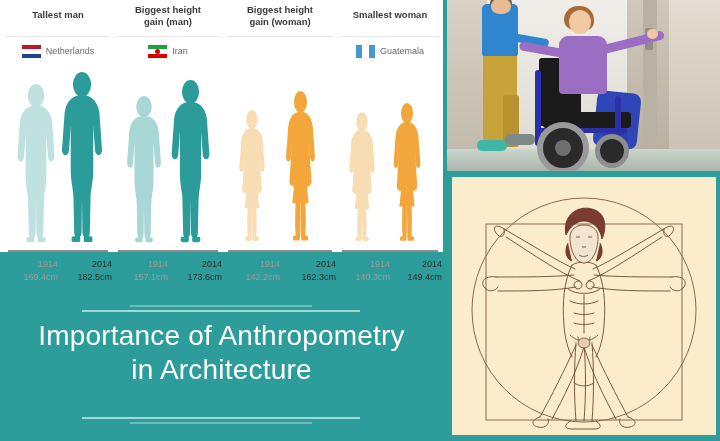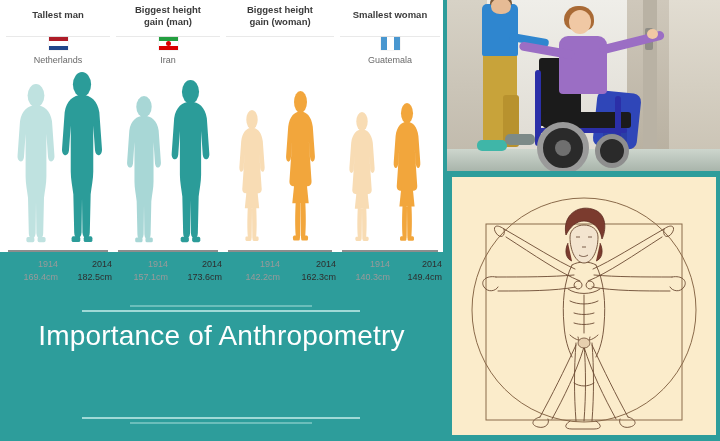--- a/index.html
+++ b/index.html
@@ -21,21 +21,21 @@
   .hdr-cell.c3{left:338px;width:104px;top:9px;}
 
   
   .hdr-sep{position:absolute;top:36px;height:1px;background:#e9e9e9;}
   .hdr-sep.s0{left:6px;width:104px;}
   .hdr-sep.s1{left:116px;width:104px;}
   .hdr-sep.s2{left:226px;width:108px;}
   .hdr-sep.s3{left:340px;width:100px;}
 
   
-  .flag-row{position:absolute;top:40px;height:22px;display:flex;align-items:center;justify-content:center;gap:5px;flex-direction:column;}
+  .flag-row{position:absolute;top:40px;height:22px;display:flex;align-items:center;justify-content:center;gap:5px;}
   .flag-row.f0{left:4px;width:108px;}
   .flag-row.f1{left:114px;width:108px;}
   .flag-row.f2{left:224px;width:112px;}
   .flag-row.f3{left:338px;width:104px;}
   .flag{width:19px;height:13px;display:block;box-shadow:0 0 0 .5px rgba(0,0,0,.08);flex:none;}
   .cname{font-size:9px;color:#6a6a6a;white-space:nowrap;}
 
   
   .flag-nl{background:linear-gradient(to bottom,#ae1c28 0 33.3%,#ffffff 33.3% 66.6%,#21468b 66.6% 100%);}
   .flag-ir{background:linear-gradient(to bottom,#239f40 0 33.3%,#ffffff 33.3% 66.6%,#da0000 66.6% 100%);position:relative;}
@@ -292,20 +292,21 @@
         </div>
       </div>
 
     </div>
 
     <div id="title-block">
       <div class="rule top-short"></div>
       <div class="rule top-long"></div>
       <div id="title-text">
         <span>Importance of Anthropometry</span>
+        <span id="title-line2">in Architecture</span>
       </div>
       <div class="rule bot-long"></div>
       <div class="rule bot-short"></div>
     </div>
 
   </div>
 
   <div id="right-col">
 
     <div id="photo-panel">

